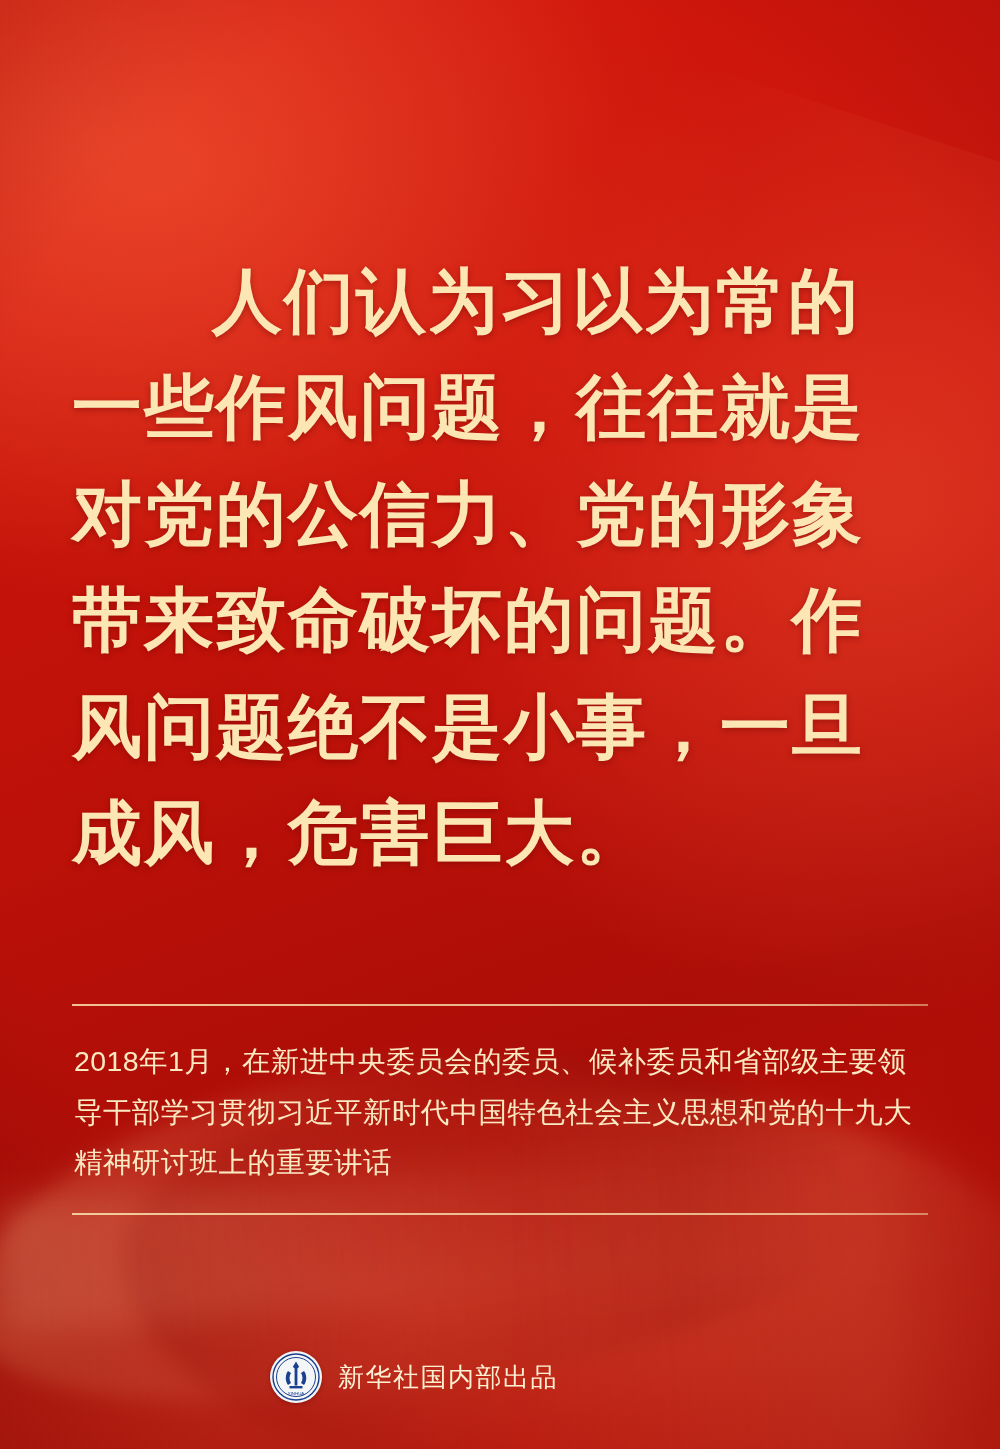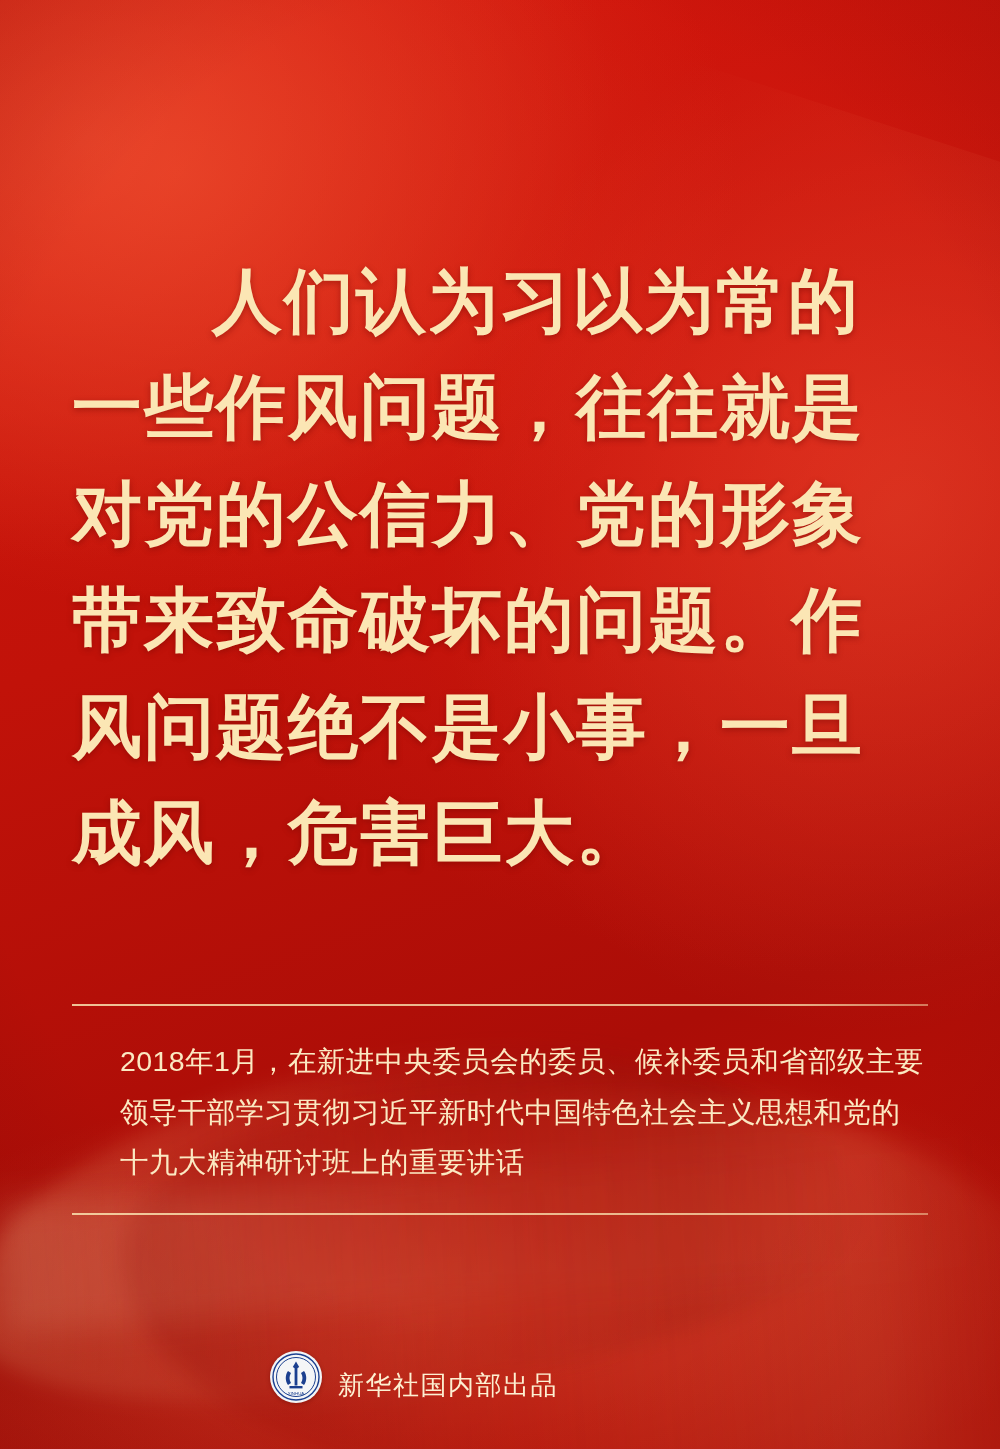--- a/index.html
+++ b/index.html
@@ -104,35 +104,34 @@
     background: linear-gradient(90deg, rgba(250,226,175,0.85) 0%, rgba(250,226,175,0.75) 85%, rgba(250,226,175,0.5) 100%);
   }
 
   .source {
     padding: 30px 2px 26px 2px;
     font-family: "Liberation Sans", "DejaVu Sans", sans-serif;
     font-size: 28.5px;
     line-height: 1.76;
     color: #fbe9c2;
     letter-spacing: 0.4px;
-    margin-left: 46px;
   }
 
   .divider-bottom {
     height: 2px;
     background: linear-gradient(90deg, rgba(250,226,175,0.85) 0%, rgba(250,226,175,0.75) 85%, rgba(250,226,175,0.5) 100%);
   }
 
   .footer {
     position: absolute;
     left: 0;
     bottom: 46px;
     width: 828px;
     display: flex;
-    align-items: flex-end;
+    align-items: center;
     justify-content: center;
     gap: 16px;
   }
 
   .logo {
     width: 52px;
     height: 52px;
     border-radius: 50%;
     background: #f3f4f6;
     display: flex;

